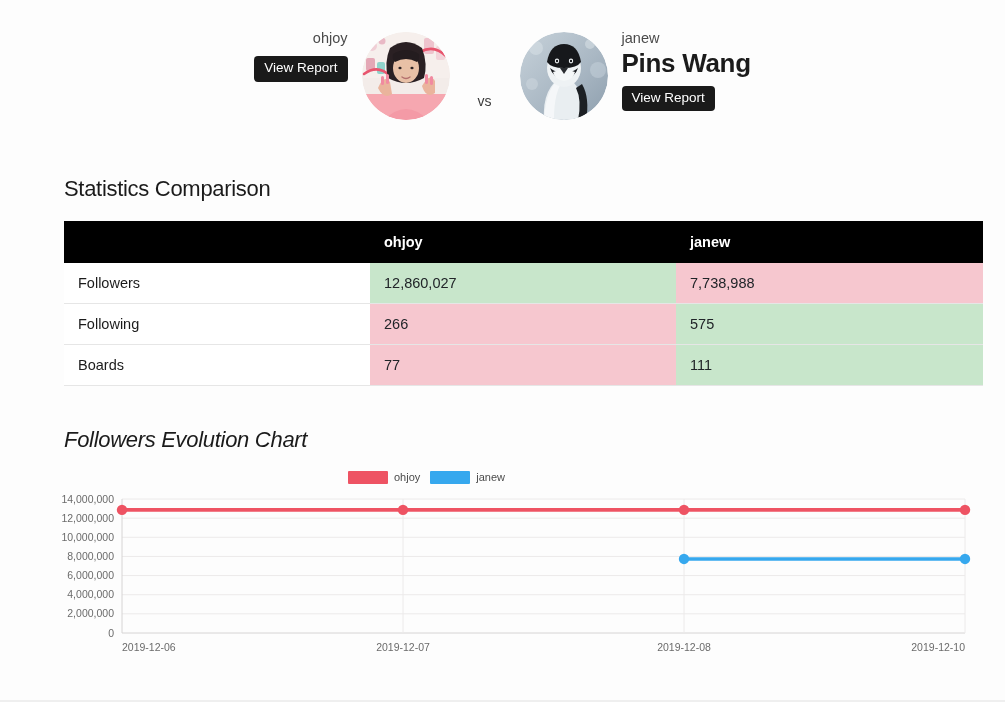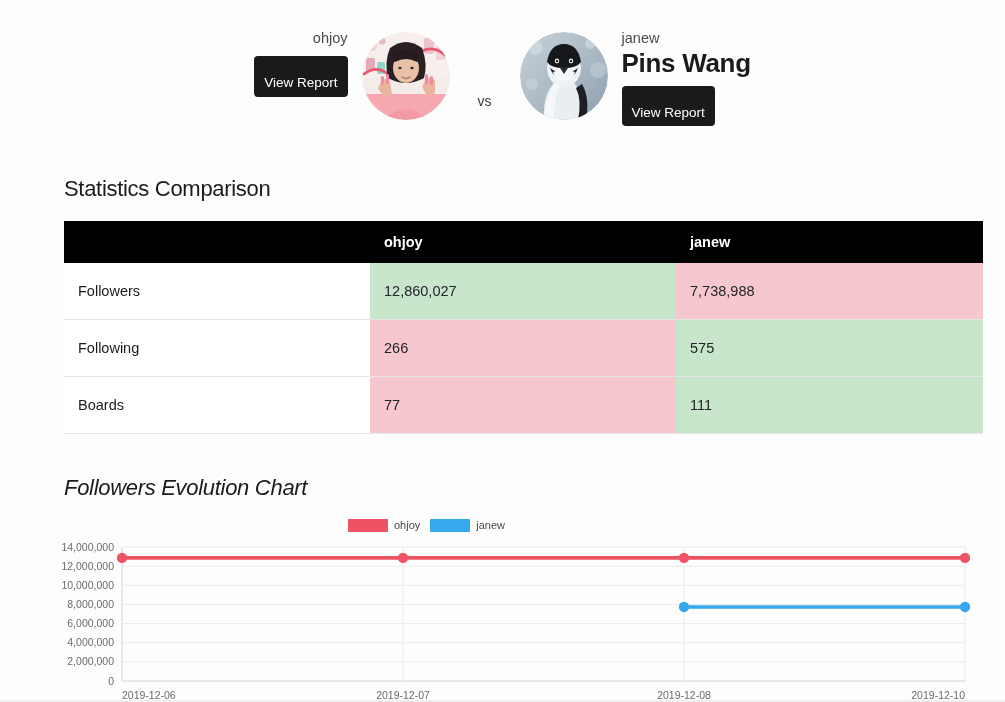--- a/index.html
+++ b/index.html
@@ -49,21 +49,21 @@
     line-height: 1.12;
     color: #1b1b1b;
     white-space: nowrap;
   }
   .view-report {
     display: inline-block;
     margin-top: 7px;
     background: #1a1a1a;
     color: #ffffff;
     font-size: 13.5px;
-    padding: 19px 10px 6px 10px;
+    padding: 4px 10px 6px 10px;
     border-radius: 4px;
     border: none;
     cursor: pointer;
     line-height: 1.15;
     white-space: nowrap;
   }
 
   .avatar {
     width: 88px;
     height: 88px;
@@ -116,21 +116,21 @@
     height: 42px;
     padding: 0 0 0 14px;
     font-size: 14.5px;
     vertical-align: middle;
   }
   table.stats col.c-label { width: 306px; }
   table.stats col.c-a { width: 306px; }
   table.stats col.c-b { width: 307px; }
 
   table.stats tbody td {
-    height: 56px;
+    height: 40px;
     padding: 0 0 0 14px;
     vertical-align: middle;
     border-bottom: 1px solid #e6e6e6;
     color: #212529;
     font-size: 14.5px;
   }
   table.stats tbody td.label {
     background: #ffffff;
     color: #1b1b1b;
   }

